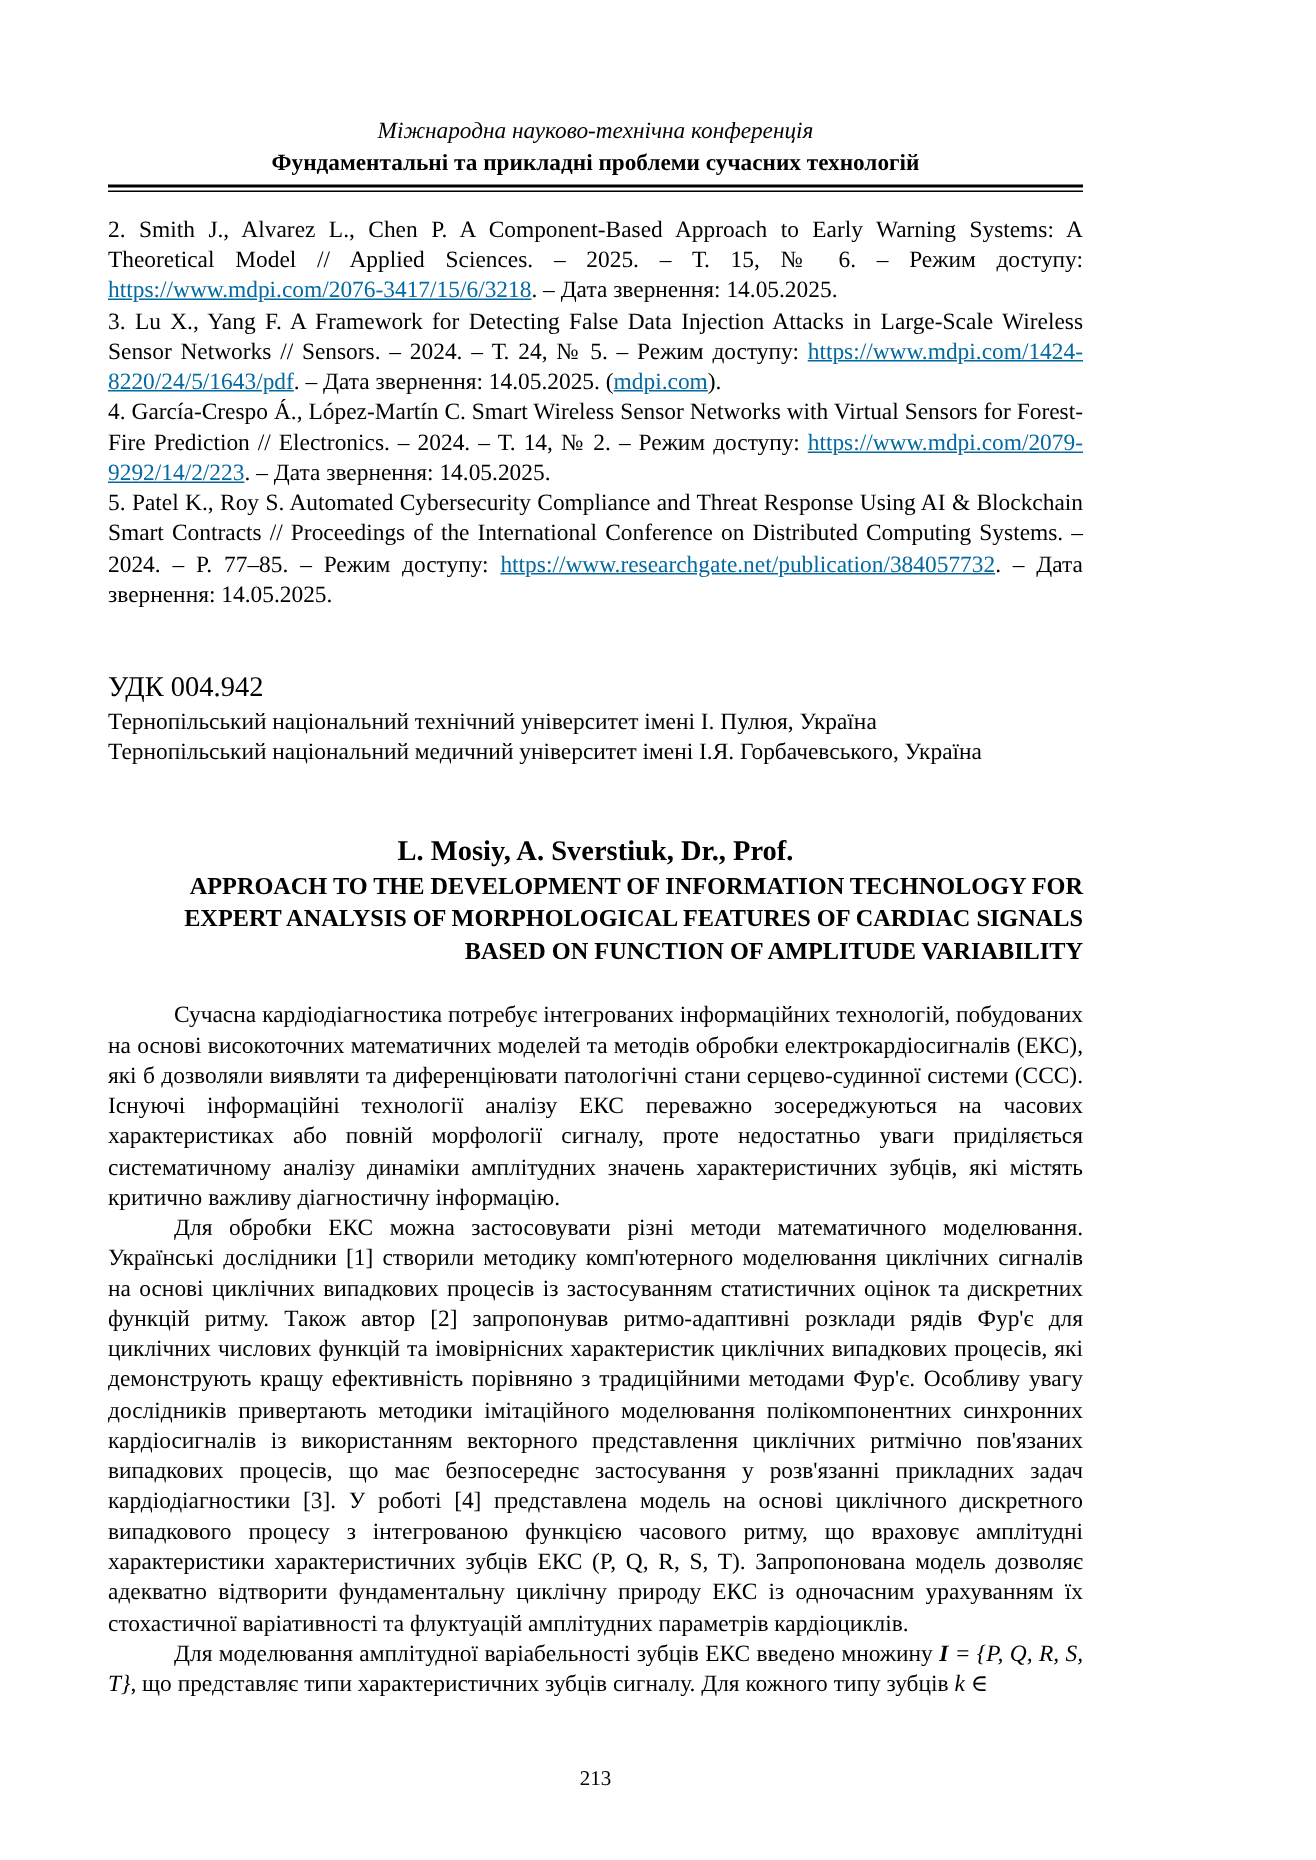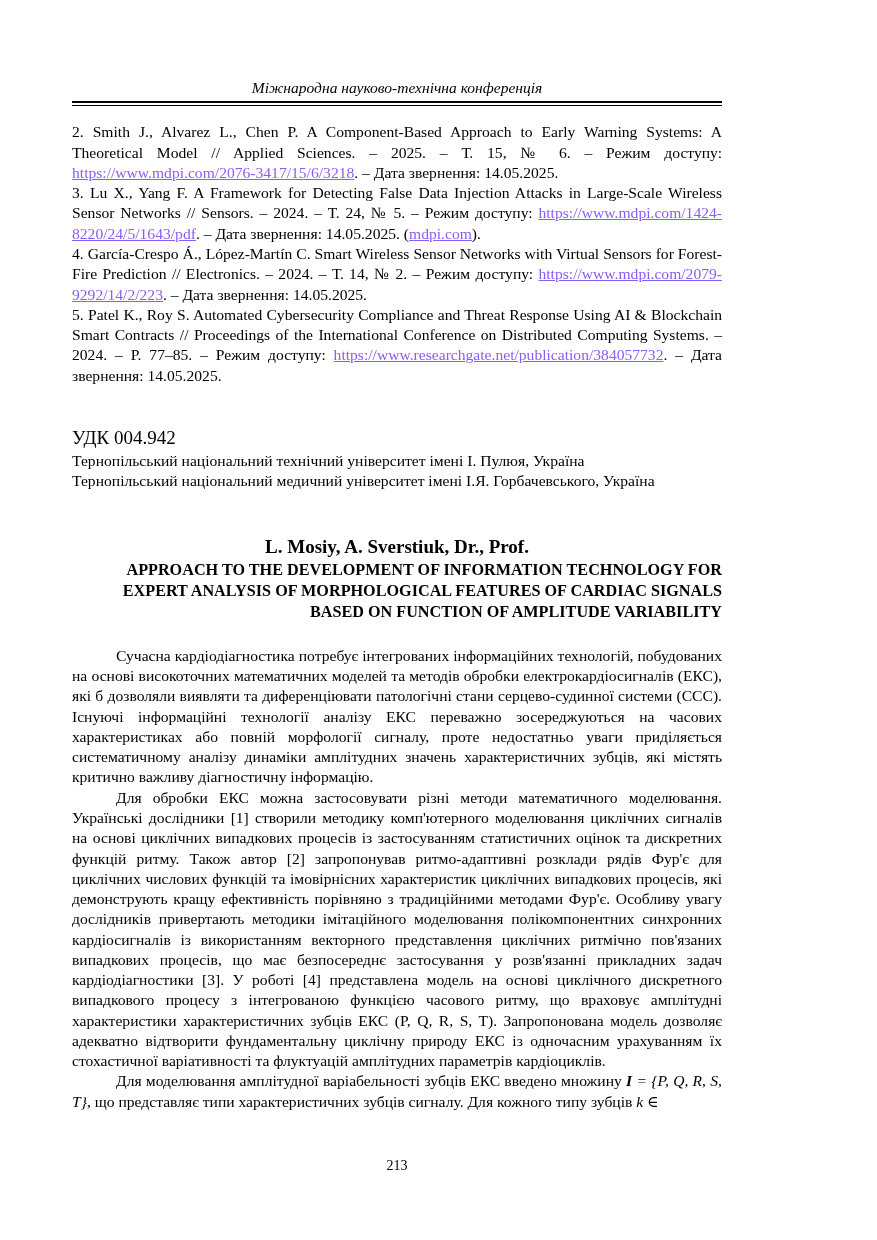--- a/index.html
+++ b/index.html
@@ -45,21 +45,21 @@
     margin: 0;
     font-size: 15.6px;
     line-height: 1.30;
     text-align: justify;
   }
   .refs p {
     text-align: justify;
     text-justify: inter-word;
   }
   a.link {
-    color: #8b5cf6;
+    color: #0369a1;
     text-decoration: underline;
   }
   .gap-lg { height: 40px; }
   .gap-md { height: 22px; }
   .udk {
     font-weight: normal;
     font-size: 19px;
   }
   .authors-ua {
     font-weight: bold;
@@ -98,20 +98,21 @@
     margin-top: 46px;
   }
 </style>
 </head>
 <body>
 
 <div class="page">
 
   <div class="header">
     <div class="header-line1">Міжнародна науково-технічна конференція</div>
+    <div class="header-line2">Фундаментальні та прикладні проблеми сучасних технологій</div>
   </div>
   <div class="rule-double"></div>
 
   <div class="refs">
 
     <p>
       <span>2.</span>
       <span>Smith J., Alvarez L., Chen P. A Component-Based Approach to Early Warning Systems: A Theoretical Model // Applied Sciences. – 2025. – Т. 15, № 6. – Режим доступу: </span><a class="link" href="#">https://www.mdpi.com/2076-3417/15/6/3218</a><span>. – Дата звернення: 14.05.2025.</span>
     </p>
 

